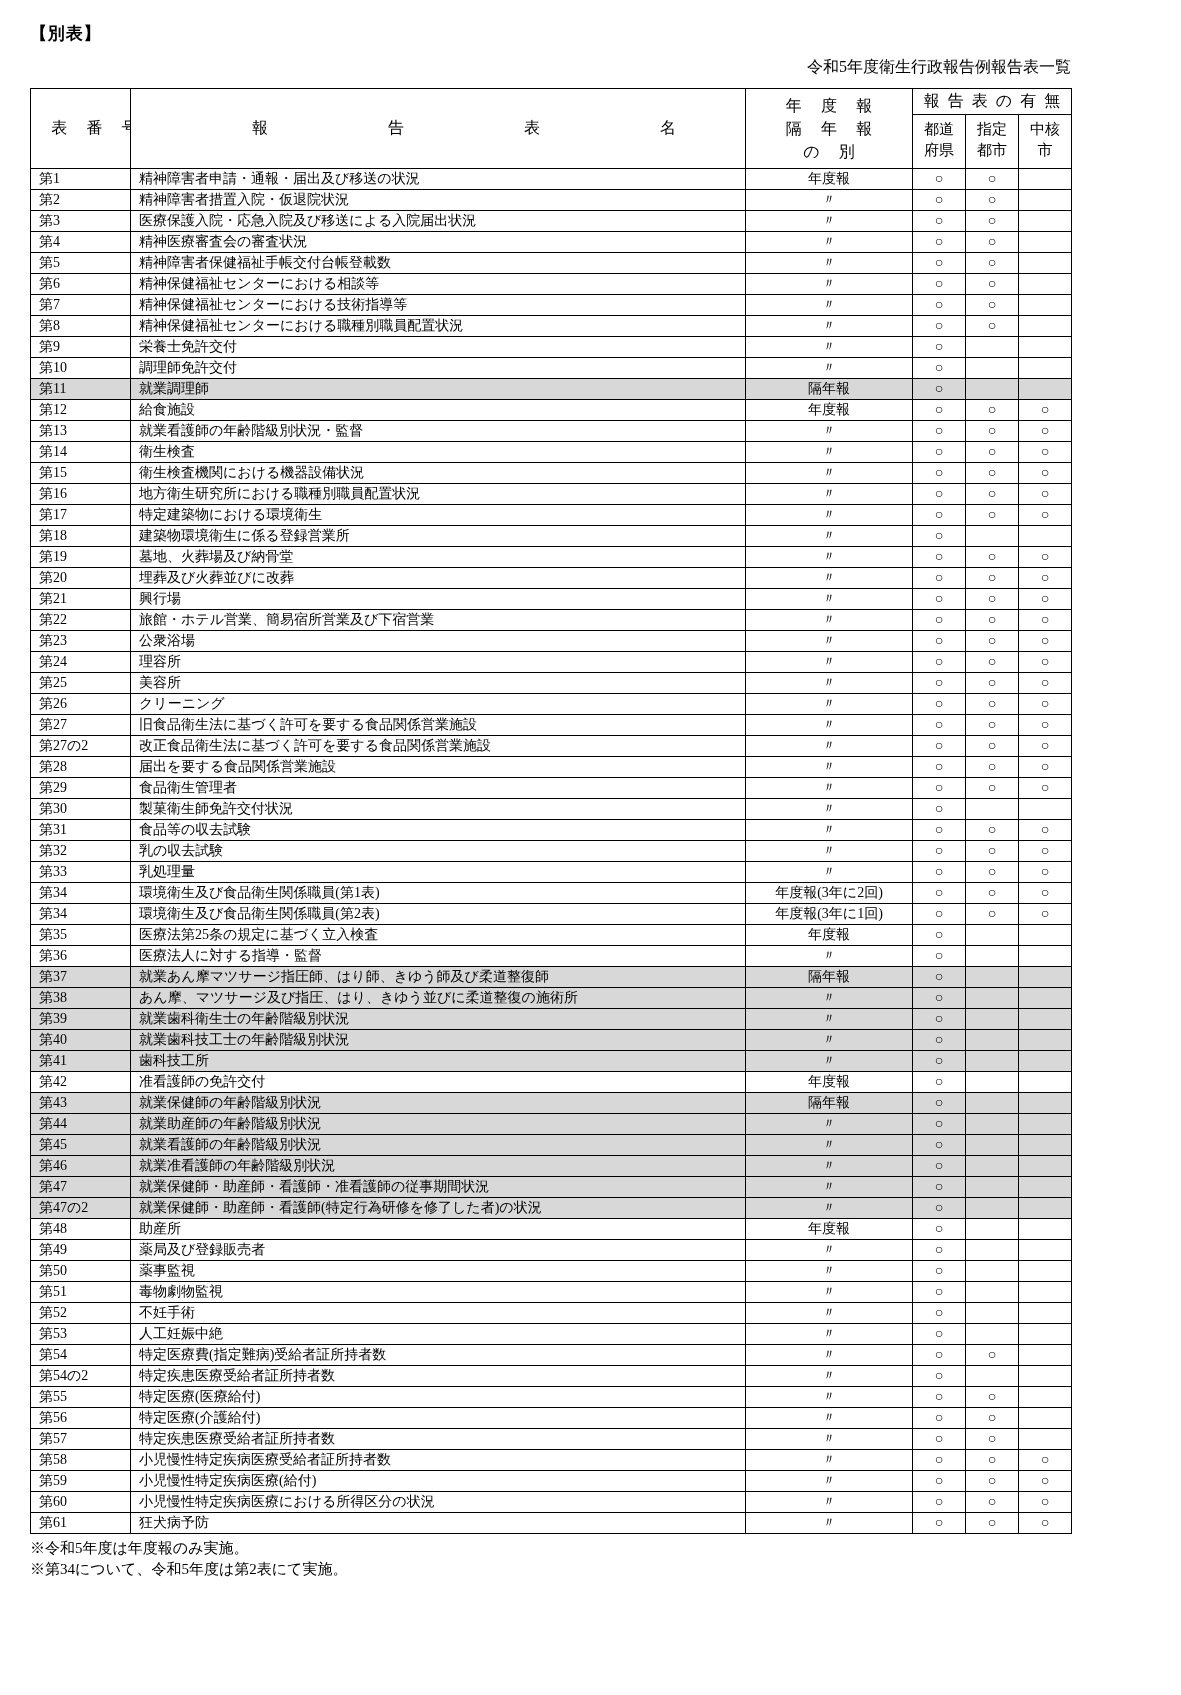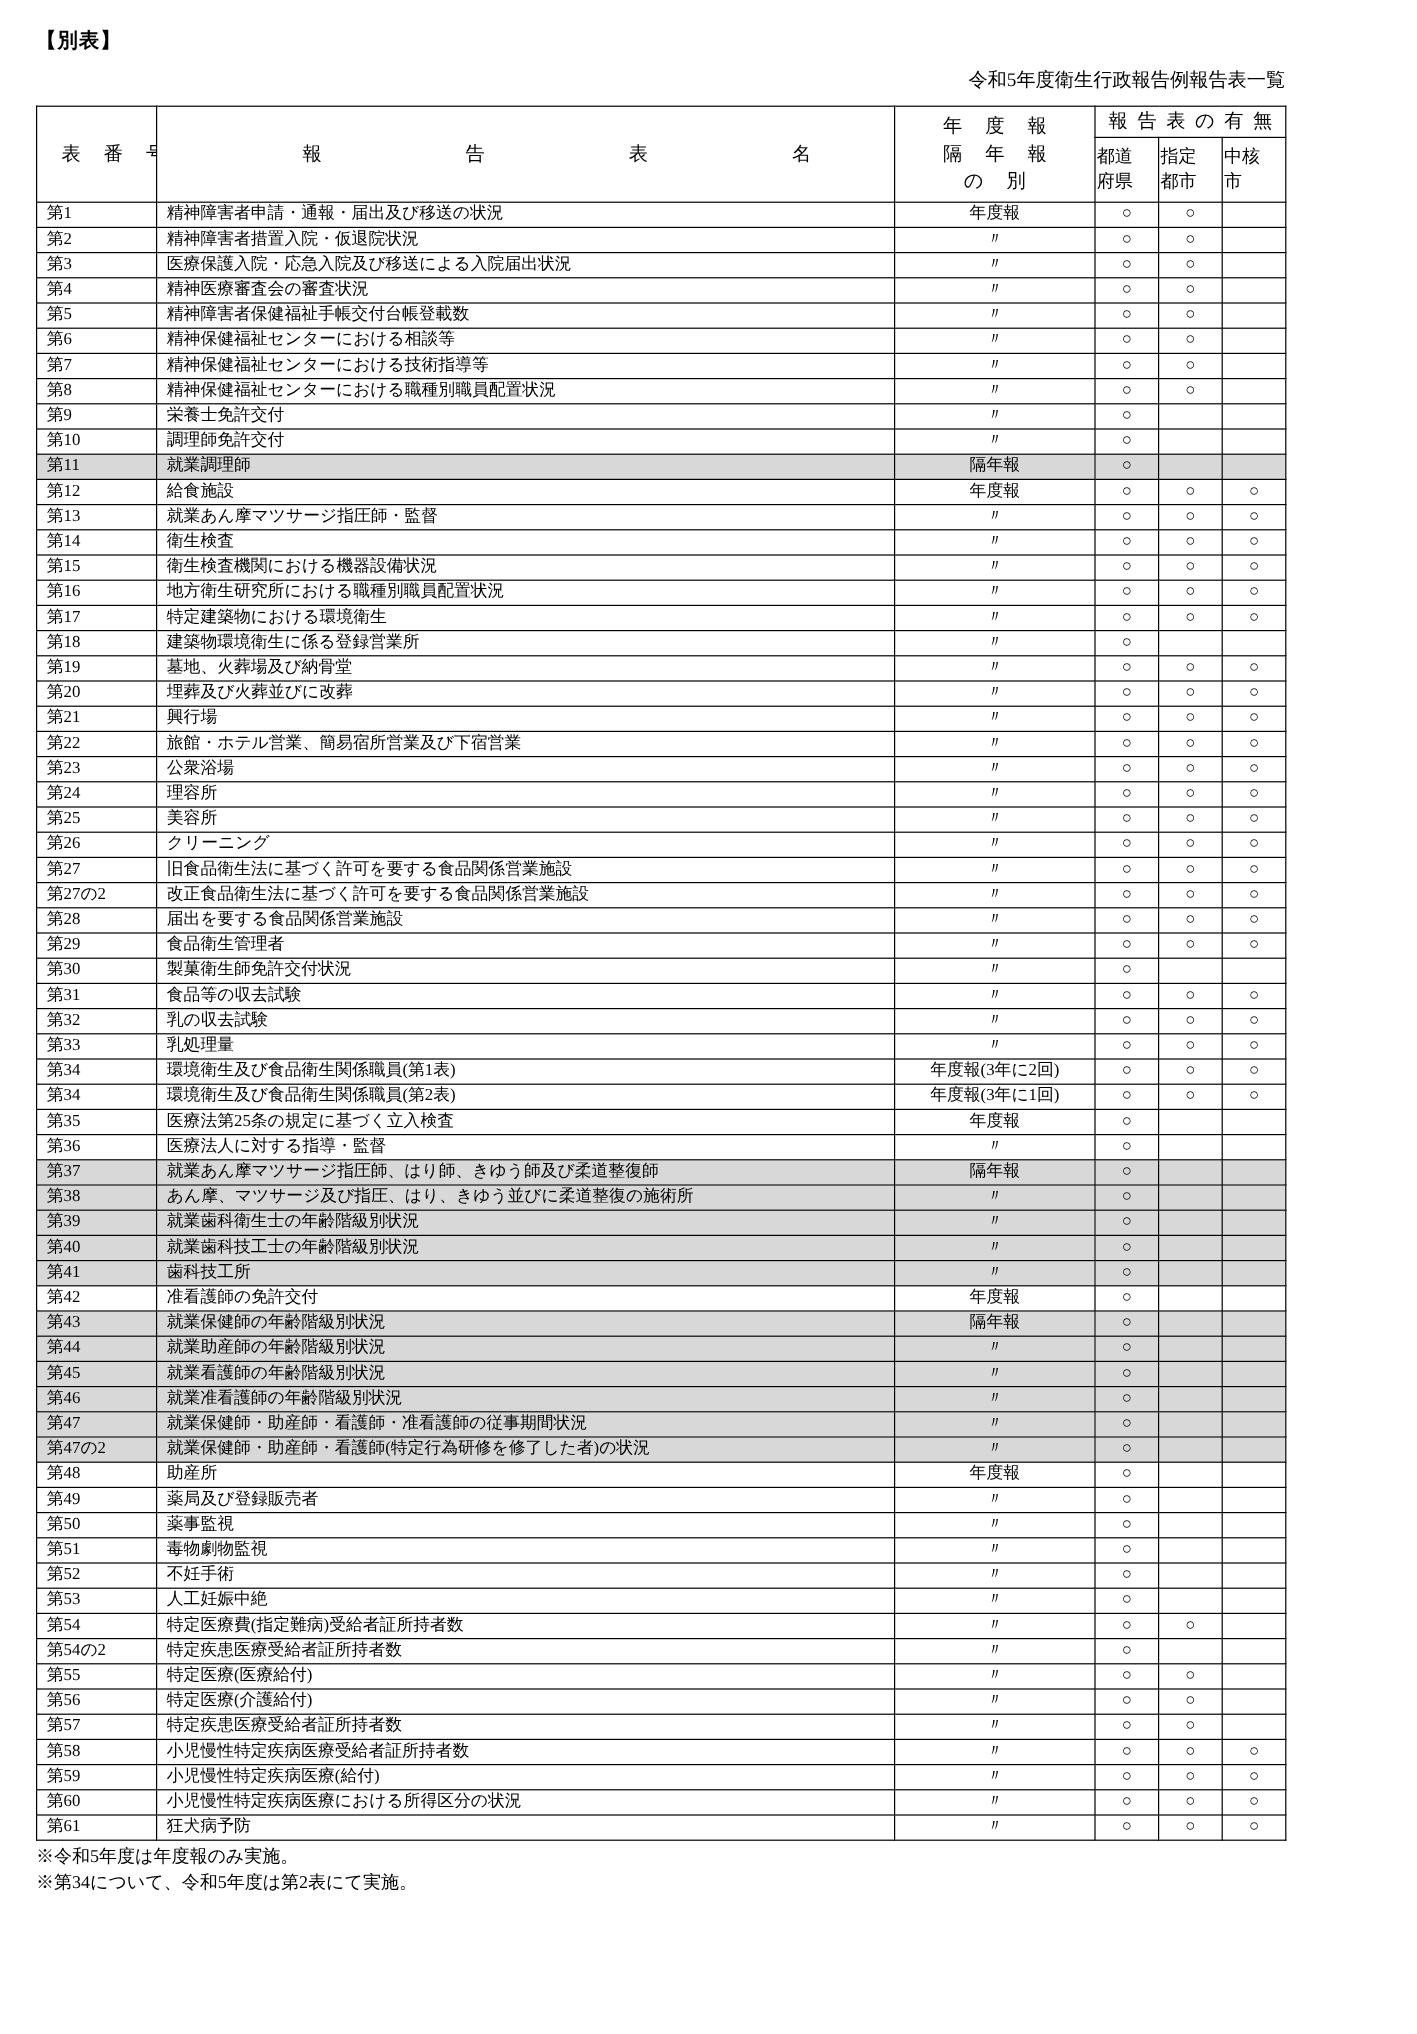--- a/index.html
+++ b/index.html
@@ -73,24 +73,25 @@
     text-align: center;
     letter-spacing: 0.5em;
     text-indent: 0.5em;
     white-space: nowrap;
   }
   .th-sub {
     height: 54px;
     vertical-align: middle;
   }
   .th-sub div {
-    text-align: left;
+    text-align: center;
     font-size: 15px;
     line-height: 1.35;
     white-space: nowrap;
+    font-family: Liberation Mono, monospace;
   }
   tbody td {
     font-size: 14px;
     height: 20px;
     line-height: 20px;
     padding: 0;
     white-space: nowrap;
   }
   td.td-no   { padding-left: 8px; text-align: left; }
   td.td-name { padding-left: 8px; text-align: left; }
@@ -241,21 +242,21 @@
         <tr>
           <td class="td-no">第12</td>
           <td class="td-name">給食施設</td>
           <td class="td-type">年度報</td>
           <td class="td-mark">○</td>
           <td class="td-mark">○</td>
           <td class="td-mark">○</td>
         </tr>
         <tr>
           <td class="td-no">第13</td>
-          <td class="td-name">就業あん摩マツサージ指圧師・監督</td>
+          <td class="td-name">就業看護師の年齢階級別状況・監督</td>
           <td class="td-type">〃</td>
           <td class="td-mark">○</td>
           <td class="td-mark">○</td>
           <td class="td-mark">○</td>
         </tr>
         <tr>
           <td class="td-no">第14</td>
           <td class="td-name">衛生検査</td>
           <td class="td-type">〃</td>
           <td class="td-mark">○</td>

